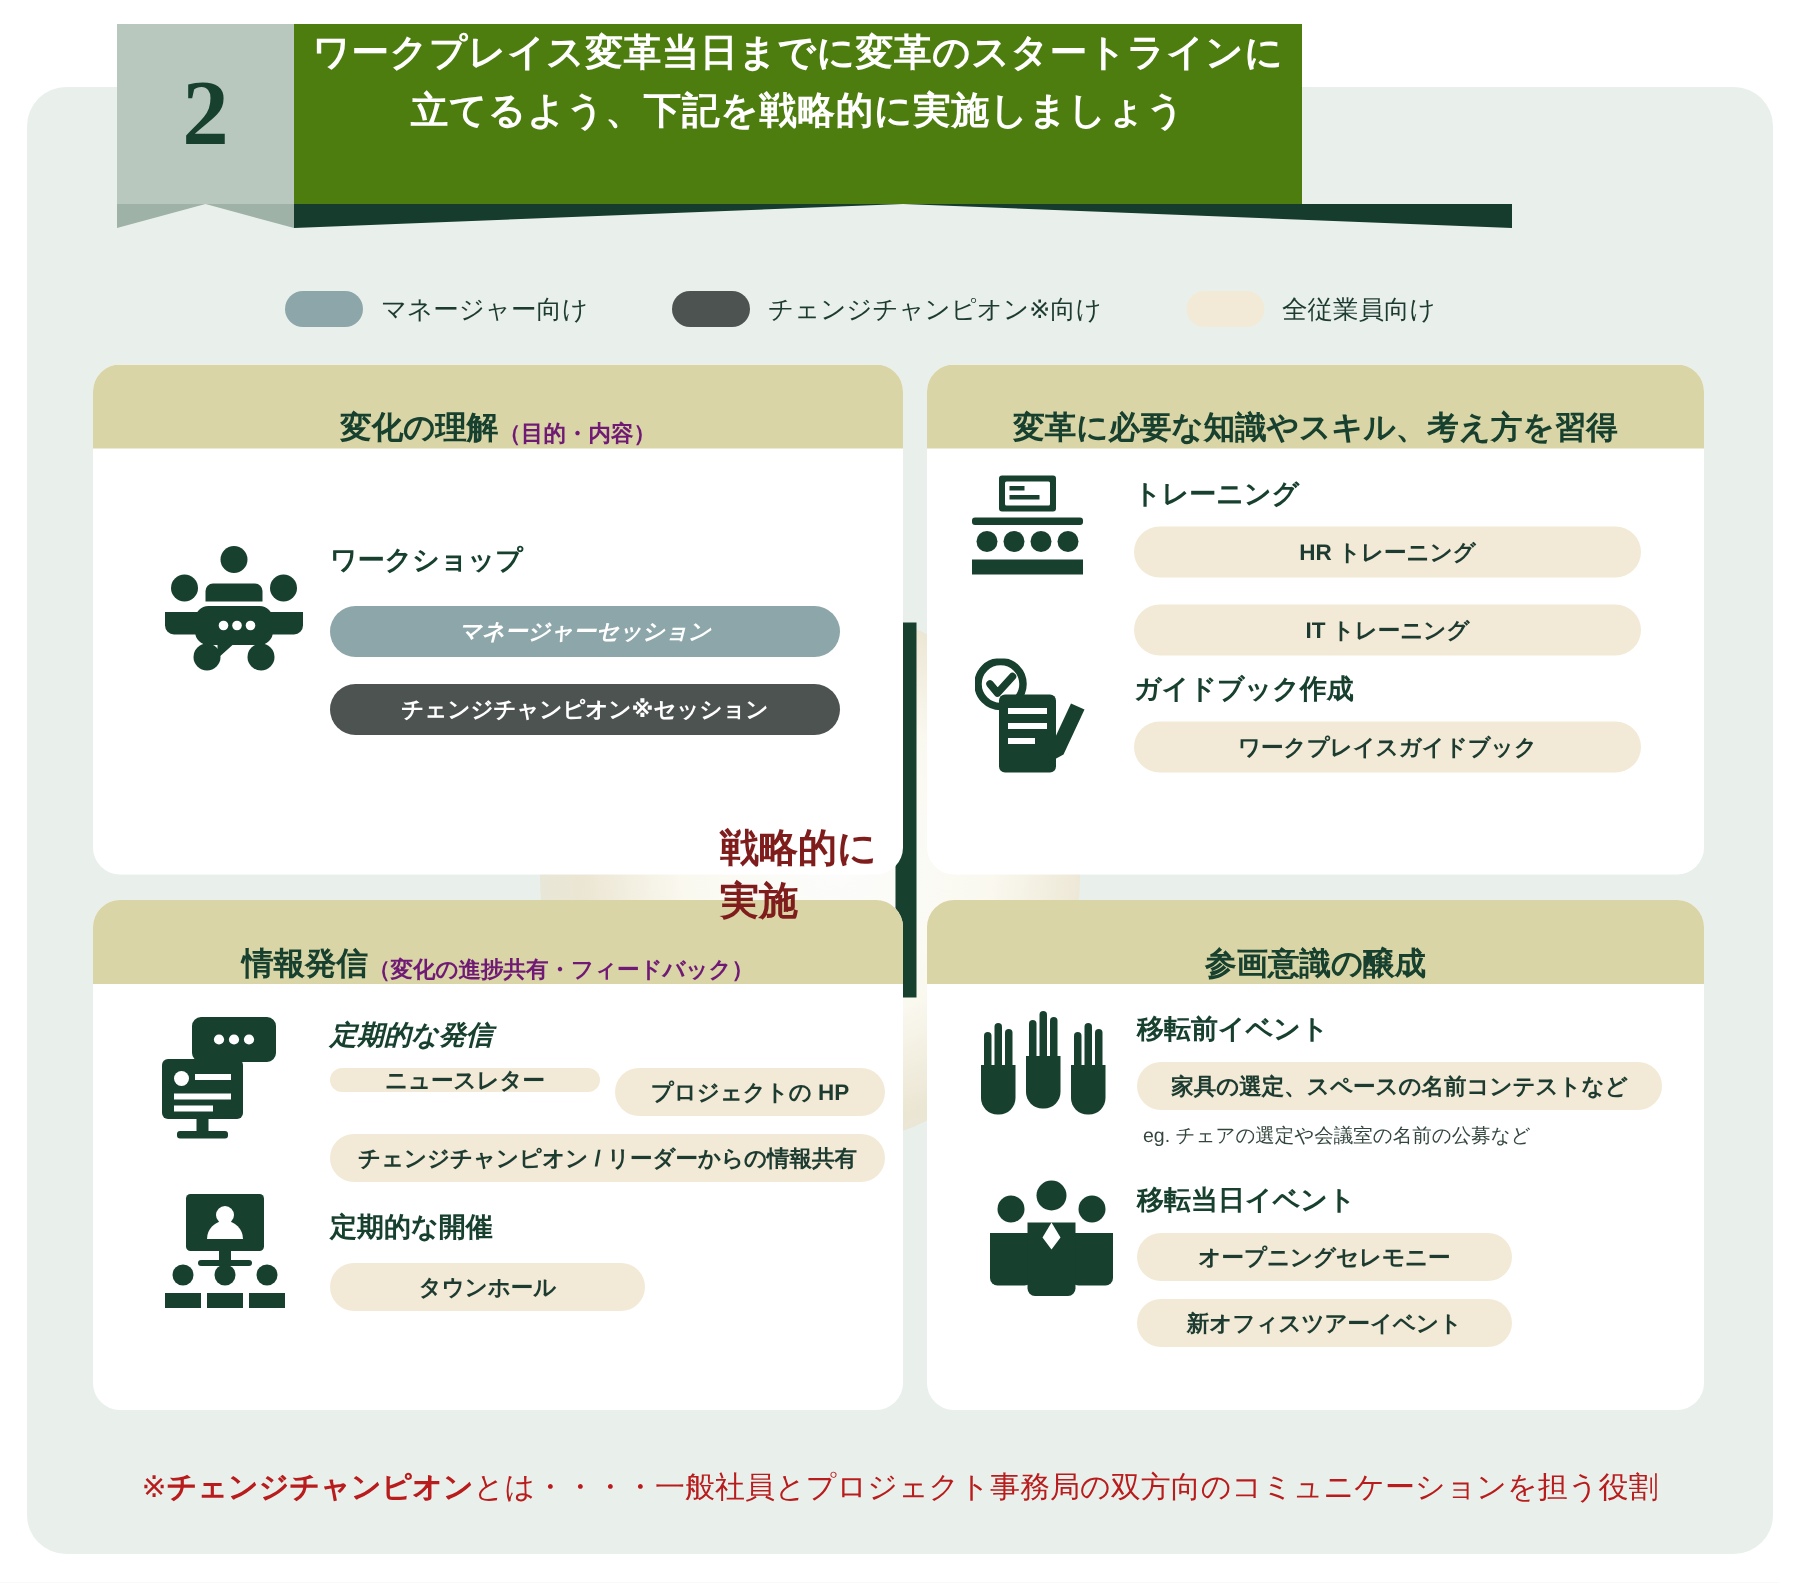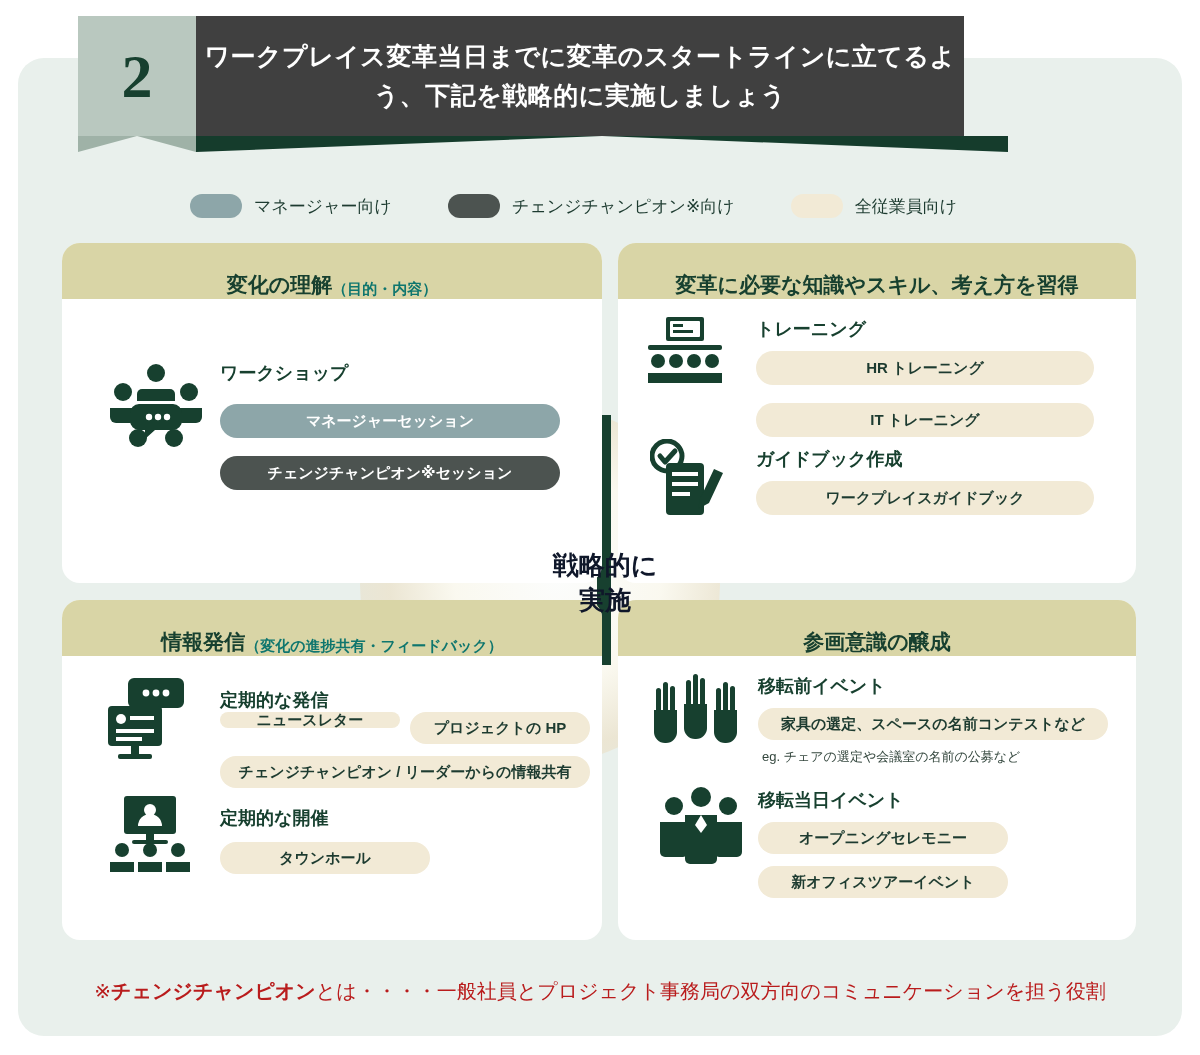--- a/index.html
+++ b/index.html
@@ -66,25 +66,25 @@
     width: 0;
     height: 0;
     border-left: 59px solid #9fb2a7;
     border-right: 59px solid #9fb2a7;
     border-bottom: 16px solid transparent;
   }
   .header-banner {
     position: absolute;
     left: 118px;
     top: 0;
-    width: 768px;
+    width: 672px;
     height: 120px;
-    background: #404040;
-    display: flex;
-    align-items: center;
+    background: #4d7c0f;
+    display: flex;
+    align-items: flex-start;
     justify-content: center;
     text-align: center;
   }
   .header-banner .title {
     color: #ffffff;
     font-size: 25px;
     font-weight: bold;
     line-height: 1.55;
     letter-spacing: 0.5px;
   }
@@ -144,25 +144,24 @@
     top: 415px;
     width: 14px;
     height: 250px;
     background: #17402f;
   }
   .center-label {
     position: absolute;
     left: 480px;
     top: 548px;
     width: 250px;
-    text-align: center;
     font-size: 26px;
     font-weight: bold;
     line-height: 1.35;
-    color: #0f172a;
+    color: #7f1d1d;
     z-index: 5;
   }
 
   
   .card {
     position: absolute;
     background: #ffffff;
     border-radius: 18px;
     overflow: hidden;
   }
@@ -175,21 +174,21 @@
     text-align: center;
   }
   .card-head .h-main {
     font-size: 21px;
     font-weight: bold;
     color: #17402f;
   }
   .card-head .h-sub {
     font-size: 15px;
     font-weight: bold;
-    color: #0f766e;
+    color: #701a75;
   }
   .card-body {
     position: relative;
     height: calc(100% - 56px);
   }
 
   #card-tl { left: 62px; top: 243px; width: 540px; height: 340px; }
   #card-tr { left: 618px; top: 243px; width: 518px; height: 340px; }
   #card-bl { left: 62px; top: 600px; width: 540px; height: 340px; }
   #card-br { left: 618px; top: 600px; width: 518px; height: 340px; }
@@ -205,21 +204,21 @@
     border-radius: 18px;
     display: flex;
     align-items: center;
     justify-content: center;
     font-size: 15px;
     font-weight: bold;
     text-align: center;
     padding: 0 8px;
     box-sizing: border-box;
   }
-  .pill.manager { background: #8da6a9; color: #ffffff; }
+  .pill.manager { background: #8da6a9; color: #ffffff; font-style: italic; }
   .pill.champion { background: #4c5350; color: #ffffff; }
   .pill.all { background: #f2ead6; color: #1d3b30; }
   .note-text {
     position: absolute;
     font-size: 13px;
     color: #33463d;
   }
 
   
   .icon {
@@ -364,21 +363,21 @@
           <rect x="4" y="30" width="54" height="40" rx="4"></rect>
           <circle cx="17" cy="43" r="5" fill="#ffffff"></circle>
           <rect x="26" y="40" width="24" height="4" fill="#ffffff"></rect>
           <rect x="12" y="53" width="38" height="4" fill="#ffffff"></rect>
           <rect x="12" y="61" width="26" height="4" fill="#ffffff"></rect>
           <rect x="27" y="70" width="8" height="8"></rect>
           <rect x="14" y="78" width="34" height="5" rx="2"></rect>
         </svg>
       </div>
 
-      <div class="subhead" style="left:158px; top:32px;">定期的な発信</div>
+      <div class="subhead" style="left:158px; top:22px;font-style:italic;">定期的な発信</div>
       <div class="pill all" style="left:158px; top:56px; width:180px; height:16px;">ニュースレター</div>
       <div class="pill all" style="left:348px; top:56px; width:180px; height:32px;">プロジェクトの HP</div>
       <div class="pill all" style="left:158px; top:100px; width:370px; height:32px;">チェンジチャンピオン / リーダーからの情報共有</div>
 
       <div class="icon" style="left:48px; top:138px;">
         <svg width="80" height="80" viewBox="0 0 80 80" fill="#17402f" aria-hidden="true">
           <rect x="14" y="2" width="52" height="38" rx="3"></rect>
           <circle cx="40" cy="16" r="6" fill="#ffffff"></circle>
           <path d="M28 32a12 12 0 0 1 24 0z" fill="#ffffff"></path>
           <rect x="36" y="40" width="8" height="6"></rect>

